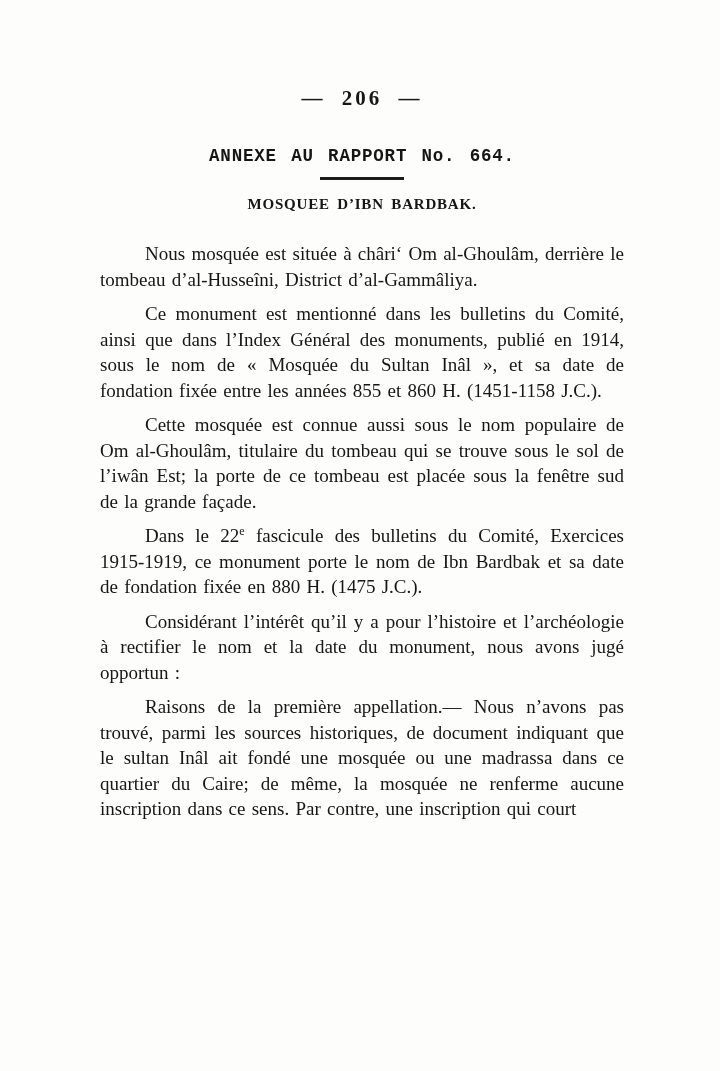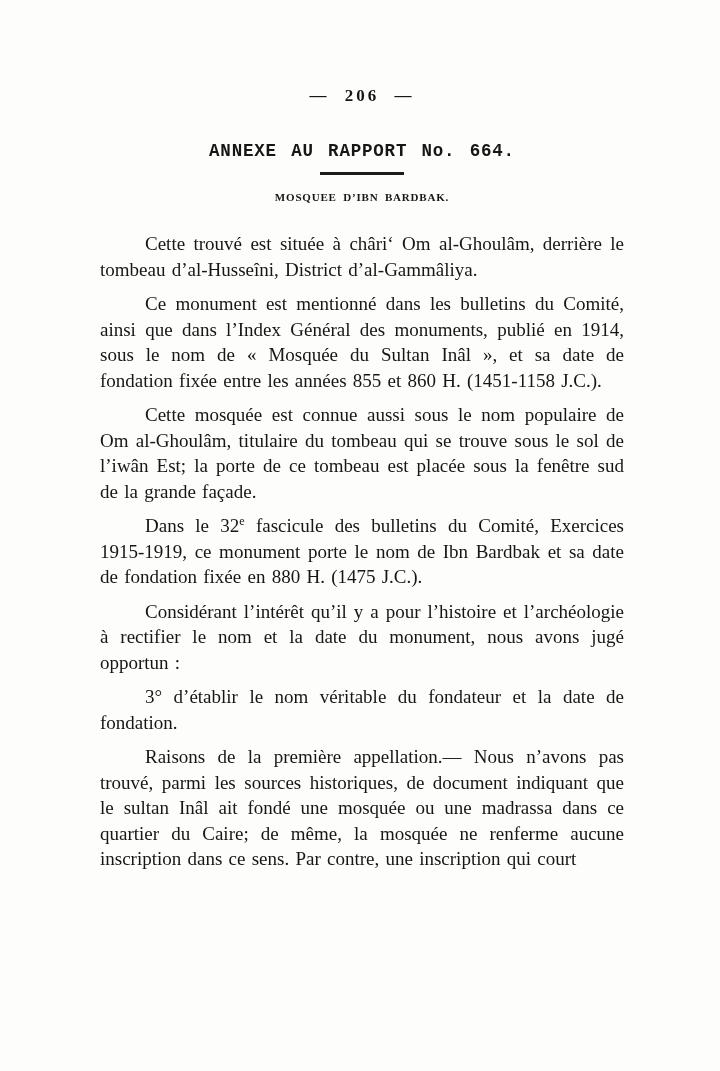--- a/index.html
+++ b/index.html
@@ -14,21 +14,21 @@
     box-sizing: border-box;
     background: #fdfdfb;
     color: #161616;
     font-family: "Liberation Serif", "DejaVu Serif", serif;
     padding: 86px 96px 0 100px;
     overflow: hidden;
   }
   .page-number {
     text-align: center;
     font-weight: bold;
-    font-size: 17px;
+    font-size: 21px;
     letter-spacing: 3px;
     word-spacing: 8px;
     margin: 0;
   }
   .annexe-title {
     text-align: center;
     font-weight: bold;
     font-size: 17.5px;
     letter-spacing: 0.8px;
     word-spacing: 3px;
@@ -37,21 +37,21 @@
   }
   .title-rule {
     width: 84px;
     height: 3px;
     background: #1c1c1c;
     margin: 11px auto 0 auto;
   }
   .mosque-title {
     text-align: center;
     font-weight: bold;
-    font-size: 11px;
+    font-size: 15px;
     letter-spacing: 0.8px;
     word-spacing: 3px;
     margin: 16px 0 0 0;
   }
   .document-body {
     margin-top: 28px;
     font-size: 19px;
     line-height: 25.5px;
     text-align: justify;
   }
@@ -76,31 +76,30 @@
   <p class="page-number">— 206 —</p>
 
   <p class="annexe-title">ANNEXE AU RAPPORT No. 664.</p>
 
   <div class="title-rule"></div>
 
   <p class="mosque-title">MOSQUEE D’IBN BARDBAK.</p>
 
   <div class="document-body">
 
-    <p class="para"><span>Cette trouvé est située à châri‘ Om al-Ghoulâm, derrière le tombeau d’al-Husseîni, District d’al-Gammâliya.</span></p>
+    <p class="para"><span>Nous mosquée est située à châri‘ Om al-Ghoulâm, derrière le tombeau d’al-Husseîni, District d’al-Gammâliya.</span></p>
 
     <p class="para"><span>Ce monument est mentionné dans les bulletins du Comité, ainsi que dans l’Index Général des monuments, publié en 1914, sous le nom de « Mosquée du Sultan Inâl », et sa date de fondation fixée entre les années 855 et 860 H. (1451-1158 J.C.).</span></p>
 
     <p class="para"><span>Cette mosquée est connue aussi sous le nom populaire de Om al-Ghoulâm, titulaire du tombeau qui se trouve sous le sol de l’iwân Est; la porte de ce tombeau est placée sous la fenêtre sud de la grande façade.</span></p>
 
-    <p class="para"><span>Dans le 32</span><span class="sup">e</span><span> fascicule des bulletins du Comité, Exercices 1915-1919, ce monument porte le nom de Ibn Bardbak et sa date de fondation fixée en 880 H. (1475 J.C.).</span></p>
+    <p class="para"><span>Dans le 22</span><span class="sup">e</span><span> fascicule des bulletins du Comité, Exercices 1915-1919, ce monument porte le nom de Ibn Bardbak et sa date de fondation fixée en 880 H. (1475 J.C.).</span></p>
 
     <p class="para"><span>Considérant l’intérêt qu’il y a pour l’histoire et l’archéologie à rectifier le nom et la date du monument, nous avons jugé opportun :</span></p>
 
 
 
-    <p class="para"><span>3°  d’établir le nom véritable du fondateur et la date de fondation.</span></p>
 
     <p class="para"><span class="italic-lead">Raisons de la première appellation.—</span><span> Nous n’avons pas trouvé, parmi les sources historiques, de document indiquant que le sultan Inâl ait fondé une mosquée ou une madrassa dans ce quartier du Caire; de même, la mosquée ne renferme aucune inscription dans ce sens. Par contre, une inscription qui court</span></p>
 
   </div>
 
 </div>
 
 </body></html>

